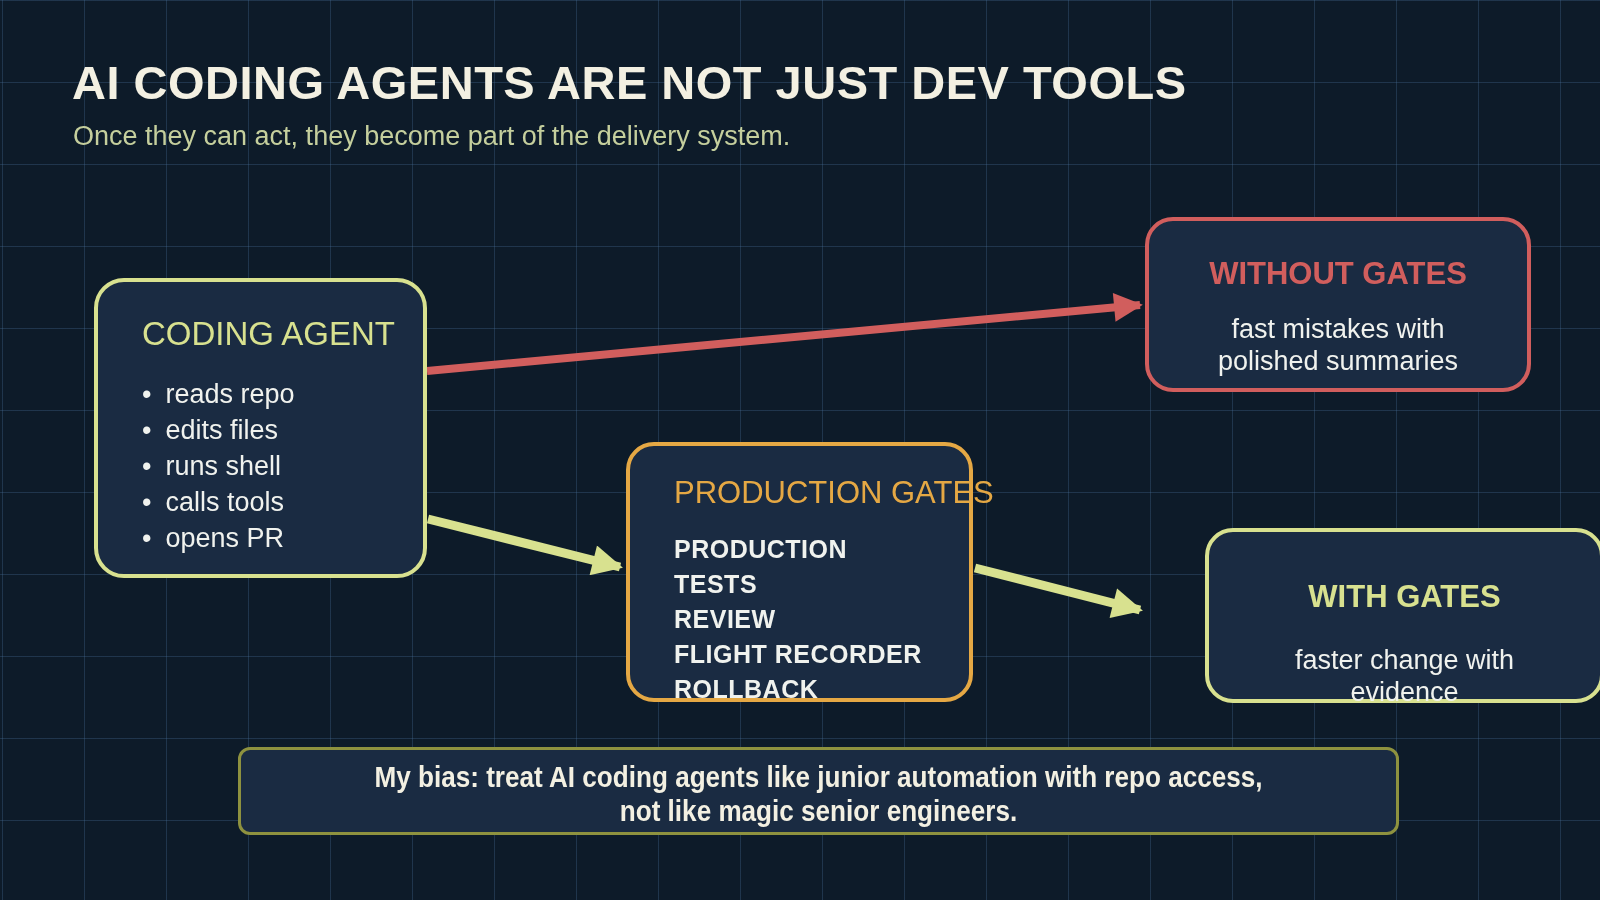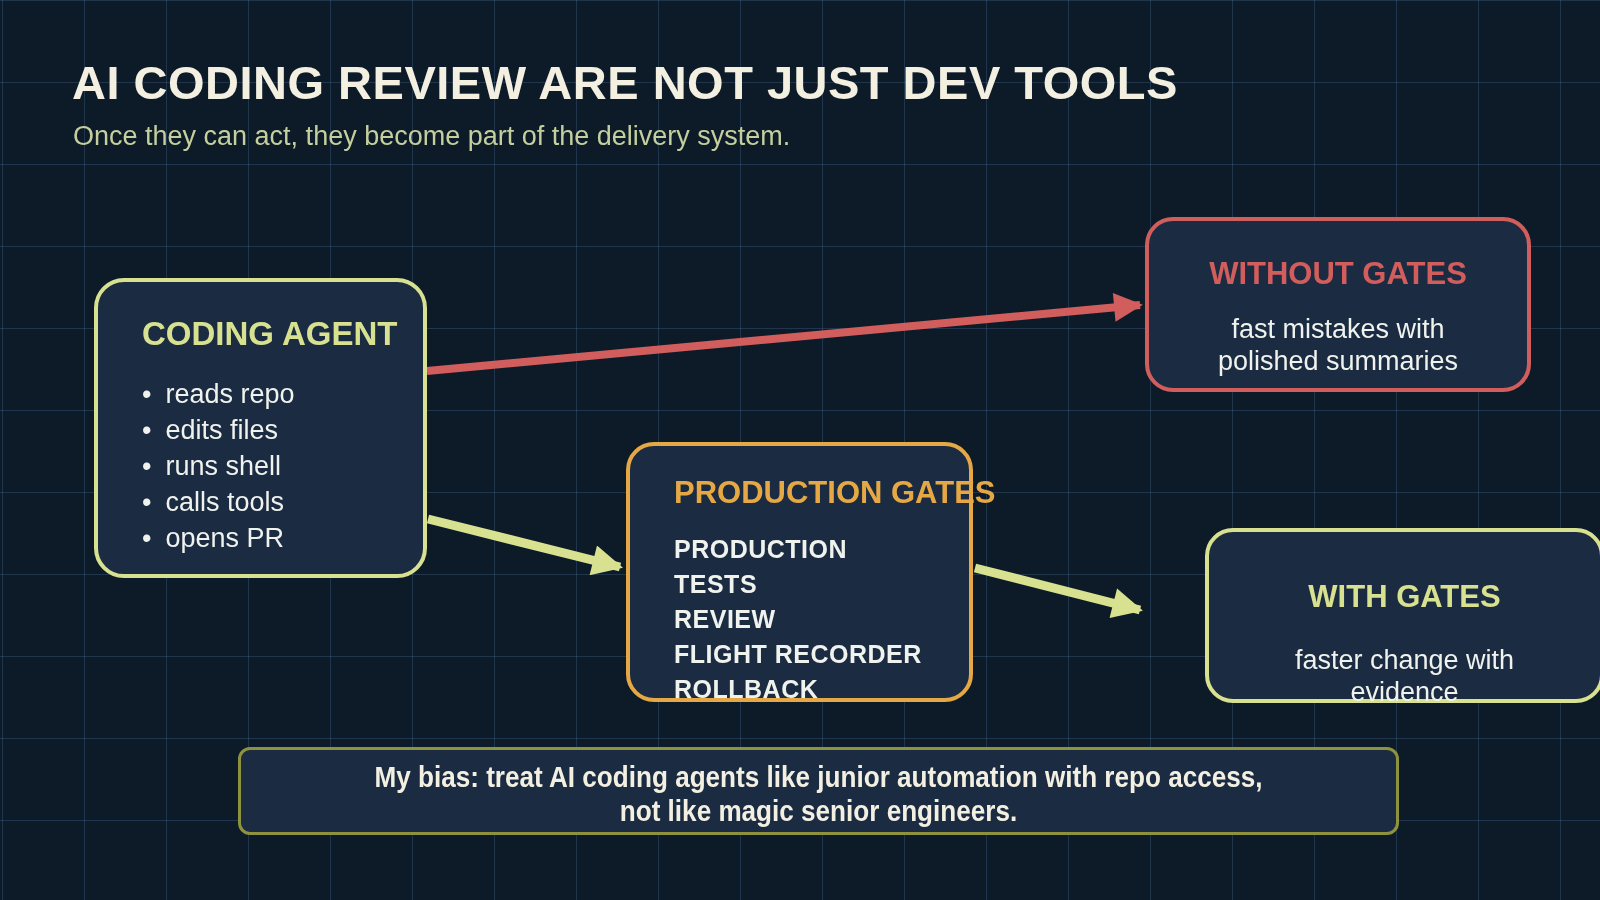--- a/index.html
+++ b/index.html
@@ -35,21 +35,21 @@
     position:absolute;
     background:#1a2b42;
     border-radius:28px;
   }
   .box-coding-agent {
     left:94px; top:278px; width:333px; height:300px;
     border:4px solid #d8e18f; border-radius:30px;
     padding:34px 0 0 44px;
   }
   .box-coding-agent h2 {
-    font-size:33px; font-weight:bold; line-height:36px; color:#d8e18f;
+    font-size:33px; font-weight:normal; line-height:36px; color:#d8e18f;
     white-space:nowrap;
   }
   .bullet-list { list-style:none; margin-top:24px; }
   .bullet-list li {
     font-size:27px; line-height:36px; color:#f0f2ee; white-space:nowrap;
   }
   .bullet-list li::before { content:"•"; margin-right:14px; }
 
   .box-without-gates {
     left:1145px; top:217px; width:386px; height:175px;
@@ -74,21 +74,21 @@
   .box-with-gates .box-body { margin-top:30px; }
 
   .box-body { font-size:27px; line-height:32px; color:#f0f2ee; }
 
   .box-production-gates {
     left:626px; top:442px; width:347px; height:260px;
     border:4px solid #e5a844;
     padding:30px 0 0 44px;
   }
   .box-production-gates h2 {
-    font-size:31px; font-weight:bold; line-height:34px; color:#e5a844;
+    font-size:31px; font-weight:normal; line-height:34px; color:#e5a844;
     white-space:nowrap;
   }
   .gate-list { list-style:none; margin-top:22px; }
   .gate-list li {
     font-size:25px; font-weight:bold; line-height:35px; color:#f0f2ee;
     letter-spacing:0.5px; white-space:nowrap;
   }
 
   .box-bias-note {
     left:238px; top:747px; width:1161px; height:88px;
@@ -113,21 +113,21 @@
     </marker>
     <marker id="head-green" viewBox="0 0 10 10" refX="9" refY="5" markerWidth="3.8" markerHeight="3.4" orient="auto" markerUnits="strokeWidth">
       <path d="M0,0 L10,5 L0,10 z" fill="#d8e18f"></path>
     </marker>
   </defs>
   <line x1="427" y1="371" x2="1140" y2="305" stroke="#d15e5d" stroke-width="8" marker-end="url(#head-red)"></line>
   <line x1="428" y1="519" x2="620" y2="567" stroke="#d8e18f" stroke-width="9" marker-end="url(#head-green)"></line>
   <line x1="975" y1="568" x2="1140" y2="610" stroke="#d8e18f" stroke-width="9" marker-end="url(#head-green)"></line>
 </svg>
 
-<h1 class="slide-title">AI CODING REVIEW ARE NOT JUST DEV TOOLS</h1>
+<h1 class="slide-title">AI CODING AGENTS ARE NOT JUST DEV TOOLS</h1>
 <div class="slide-subtitle">Once they can act, they become part of the delivery system.</div>
 
 <div class="box box-coding-agent">
   <h2>CODING AGENT</h2>
   <ul class="bullet-list">
     <li>reads repo</li>
     <li>edits files</li>
     <li>runs shell</li>
     <li>calls tools</li>
     <li>opens PR</li>

